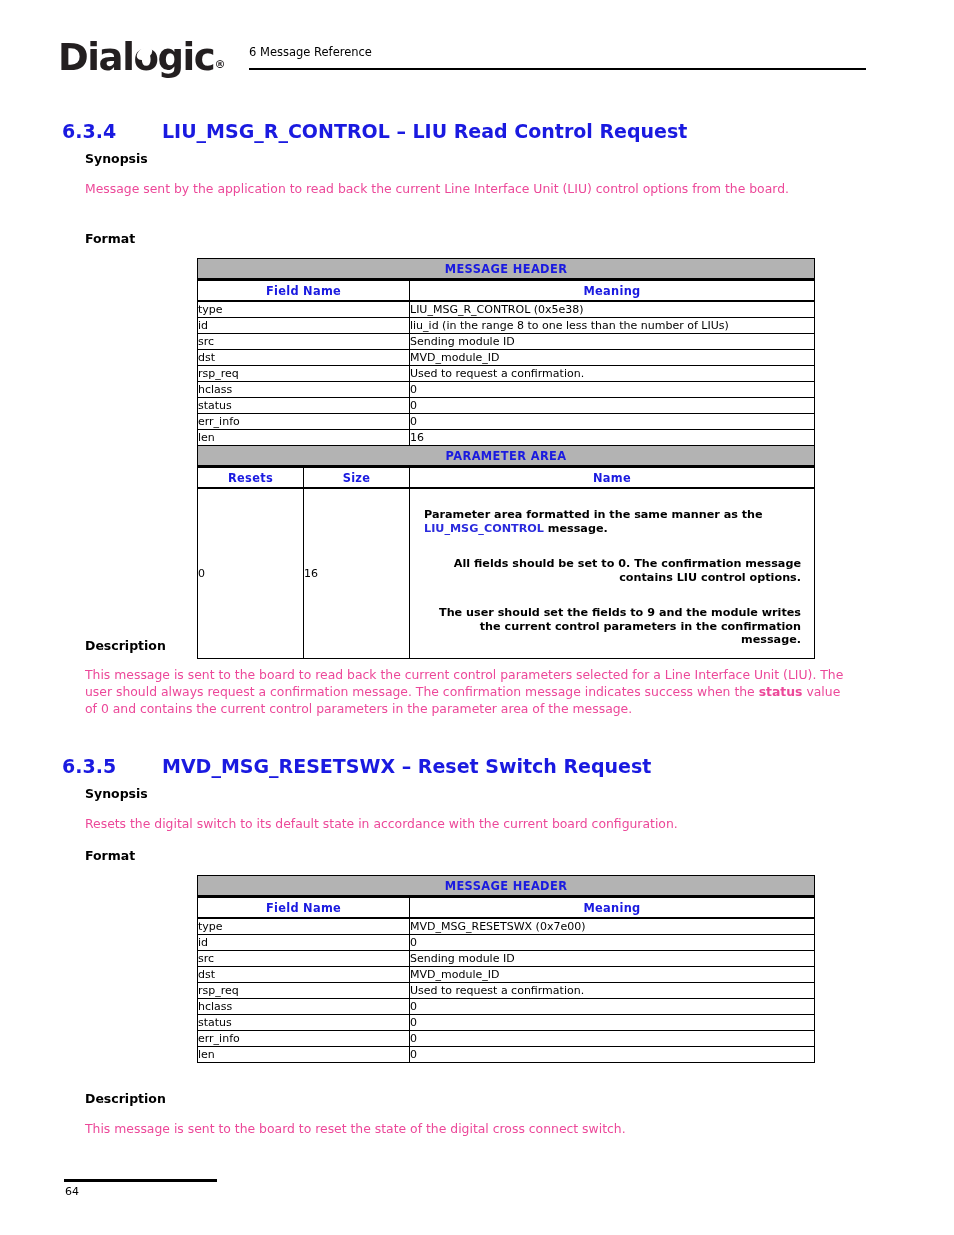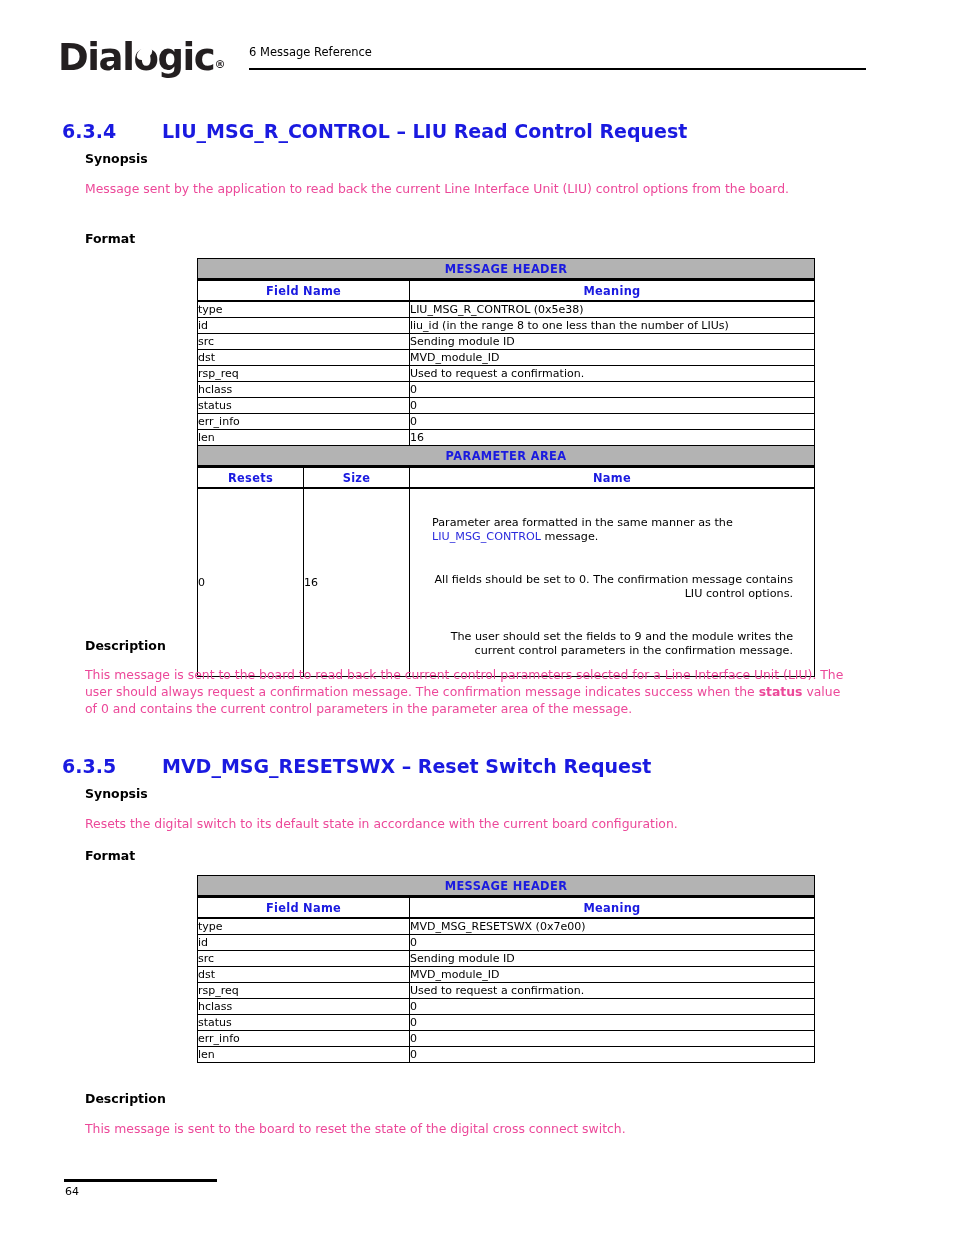--- a/index.html
+++ b/index.html
@@ -151,22 +151,23 @@
   }
   .cell-center { text-align: left; padding-left: 6px; }
 
   .param-cell {
     font-size: 11.2px;
     line-height: 13.5px;
     padding: 0;
     background: #ffffff;
   }
   .param-cell p {
-    margin: 16px;
+    margin: 8px;
     padding: 11px 5px 3px 6px;
+    font-weight: bold;
   }
   .param-cell p + p { border-top: 0; text-align: right; }
   .link { color: #2b2bdd; }
 
   
   .footer-rule {
     position: absolute;
     left: 64px;
     top: 1179px;
     width: 153px;

